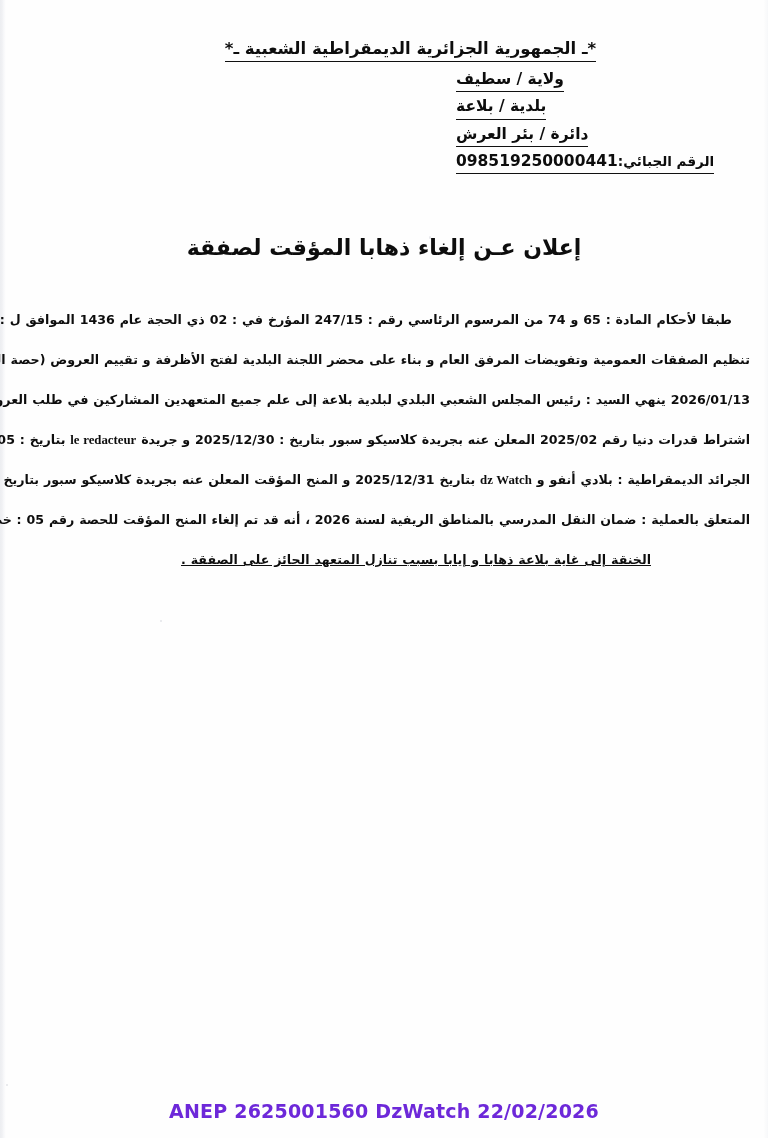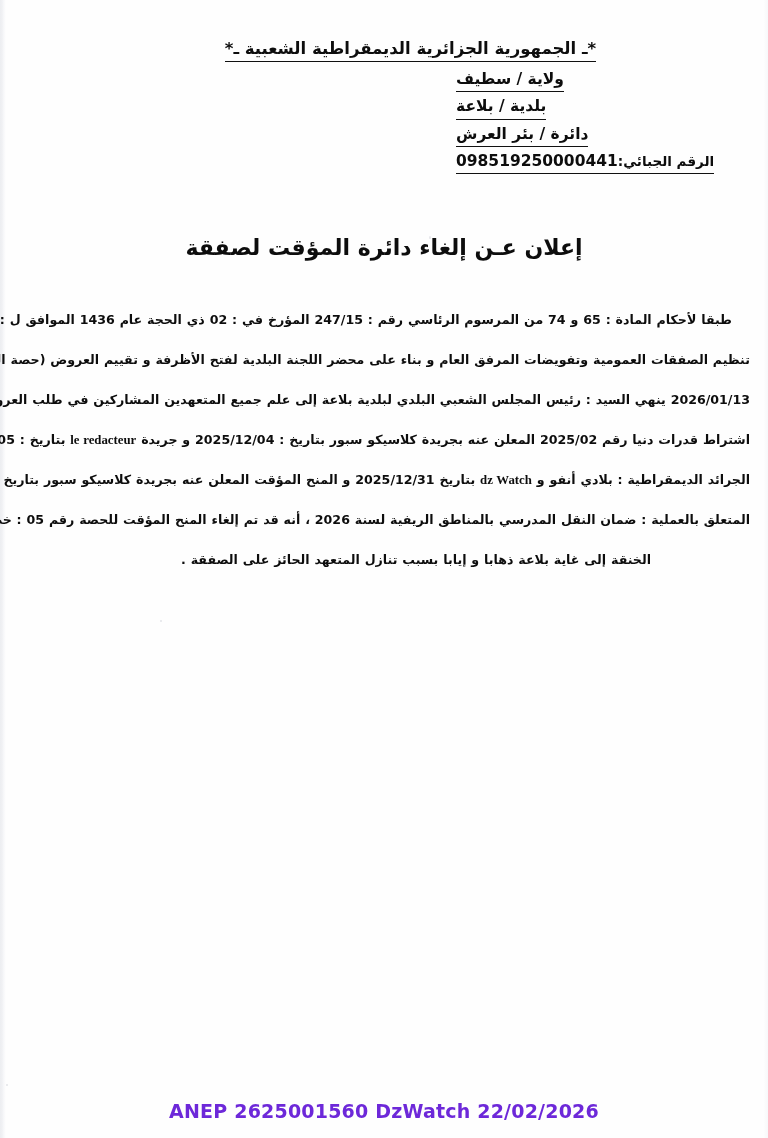--- a/index.html
+++ b/index.html
@@ -127,20 +127,21 @@
   .body-text .line {
     display: block;
     text-align: justify;
     text-align-last: justify;
     white-space: nowrap;
   }
   .body-text .line.last {
     text-align: right;
     text-align-last: center;
     padding-left: 60px;
+    text-decoration: underline;
   }
   .body-text .line.first {
     padding-right: 18px;
   }
   .latin {
     font-family: Liberation Serif, serif;
     font-weight: 700;
     direction: ltr;
     unicode-bidi: embed;
     font-size: 12.8px;
@@ -182,28 +183,28 @@
       <span class="txt">بلدية / بلاعة</span>
     </div>
     <div class="row">
       <span class="txt">دائرة / بئر العرش</span>
     </div>
     <div class="row tax">
       <span class="txt"><span>الرقم الجبائي:</span><span class="num">098519250000441</span></span>
     </div>
   </div>
 
-  <div class="doc-title">إعلان عـن إلغاء دائرة المؤقت لصفقة</div>
+  <div class="doc-title">إعلان عـن إلغاء ذهابا المؤقت لصفقة</div>
 
   <div class="body-text">
     <span class="line first">طبقا لأحكام المادة : 65 و 74 من المرسوم الرئاسي رقم : 247/15 المؤرخ في : 02 ذي الحجة عام 1436 الموافق ل : 16 سبتمبر 2015 المتضمن</span>
     <span class="line">تنظيم الصفقات العمومية وتفويضات المرفق العام و بناء على محضر اللجنة البلدية لفتح الأظرفة و تقييم العروض (حصة التقييم )المؤرخ في :</span>
     <span class="line">2026/01/13 ينهي السيد : رئيس المجلس الشعبي البلدي لبلدية بلاعة إلى علم جميع المتعهدين المشاركين في طلب العروض الوطني المفتوح مع</span>
 
-    <span class="line"><span>اشتراط قدرات دنيا رقم 2025/02 المعلن عنه بجريدة كلاسيكو سبور بتاريخ : 2025/12/04 و جريدة </span><span class="latin">le redacteur</span><span> بتاريخ : 2026/01/05 و</span></span>
+    <span class="line"><span>اشتراط قدرات دنيا رقم 2025/02 المعلن عنه بجريدة كلاسيكو سبور بتاريخ : 2025/12/30 و جريدة </span><span class="latin">le redacteur</span><span> بتاريخ : 2026/01/05 و</span></span>
 
     <span class="line"><span>الجرائد الديمقراطية : بلادي أنفو و </span><span class="latin">dz Watch</span><span> بتاريخ 2025/12/31 و المنح المؤقت المعلن عنه بجريدة كلاسيكو سبور بتاريخ : 2026/02/03</span></span>
 
     <span class="line">المتعلق بالعملية : ضمان النقل المدرسي بالمناطق الريفية لسنة 2026 ، أنه قد تم إلغاء المنح المؤقت للحصة رقم 05 : خط من دوار تسرسار –</span>
     <span class="line last">الخنقة إلى غاية بلاعة ذهابا و إيابا   بسبب تنازل المتعهد الحائز على الصفقة .</span>
   </div>
 
   <div class="anep-footer" style="color: #6d28d9;">ANEP 2625001560 DzWatch 22/02/2026</div>
 
 </div>

